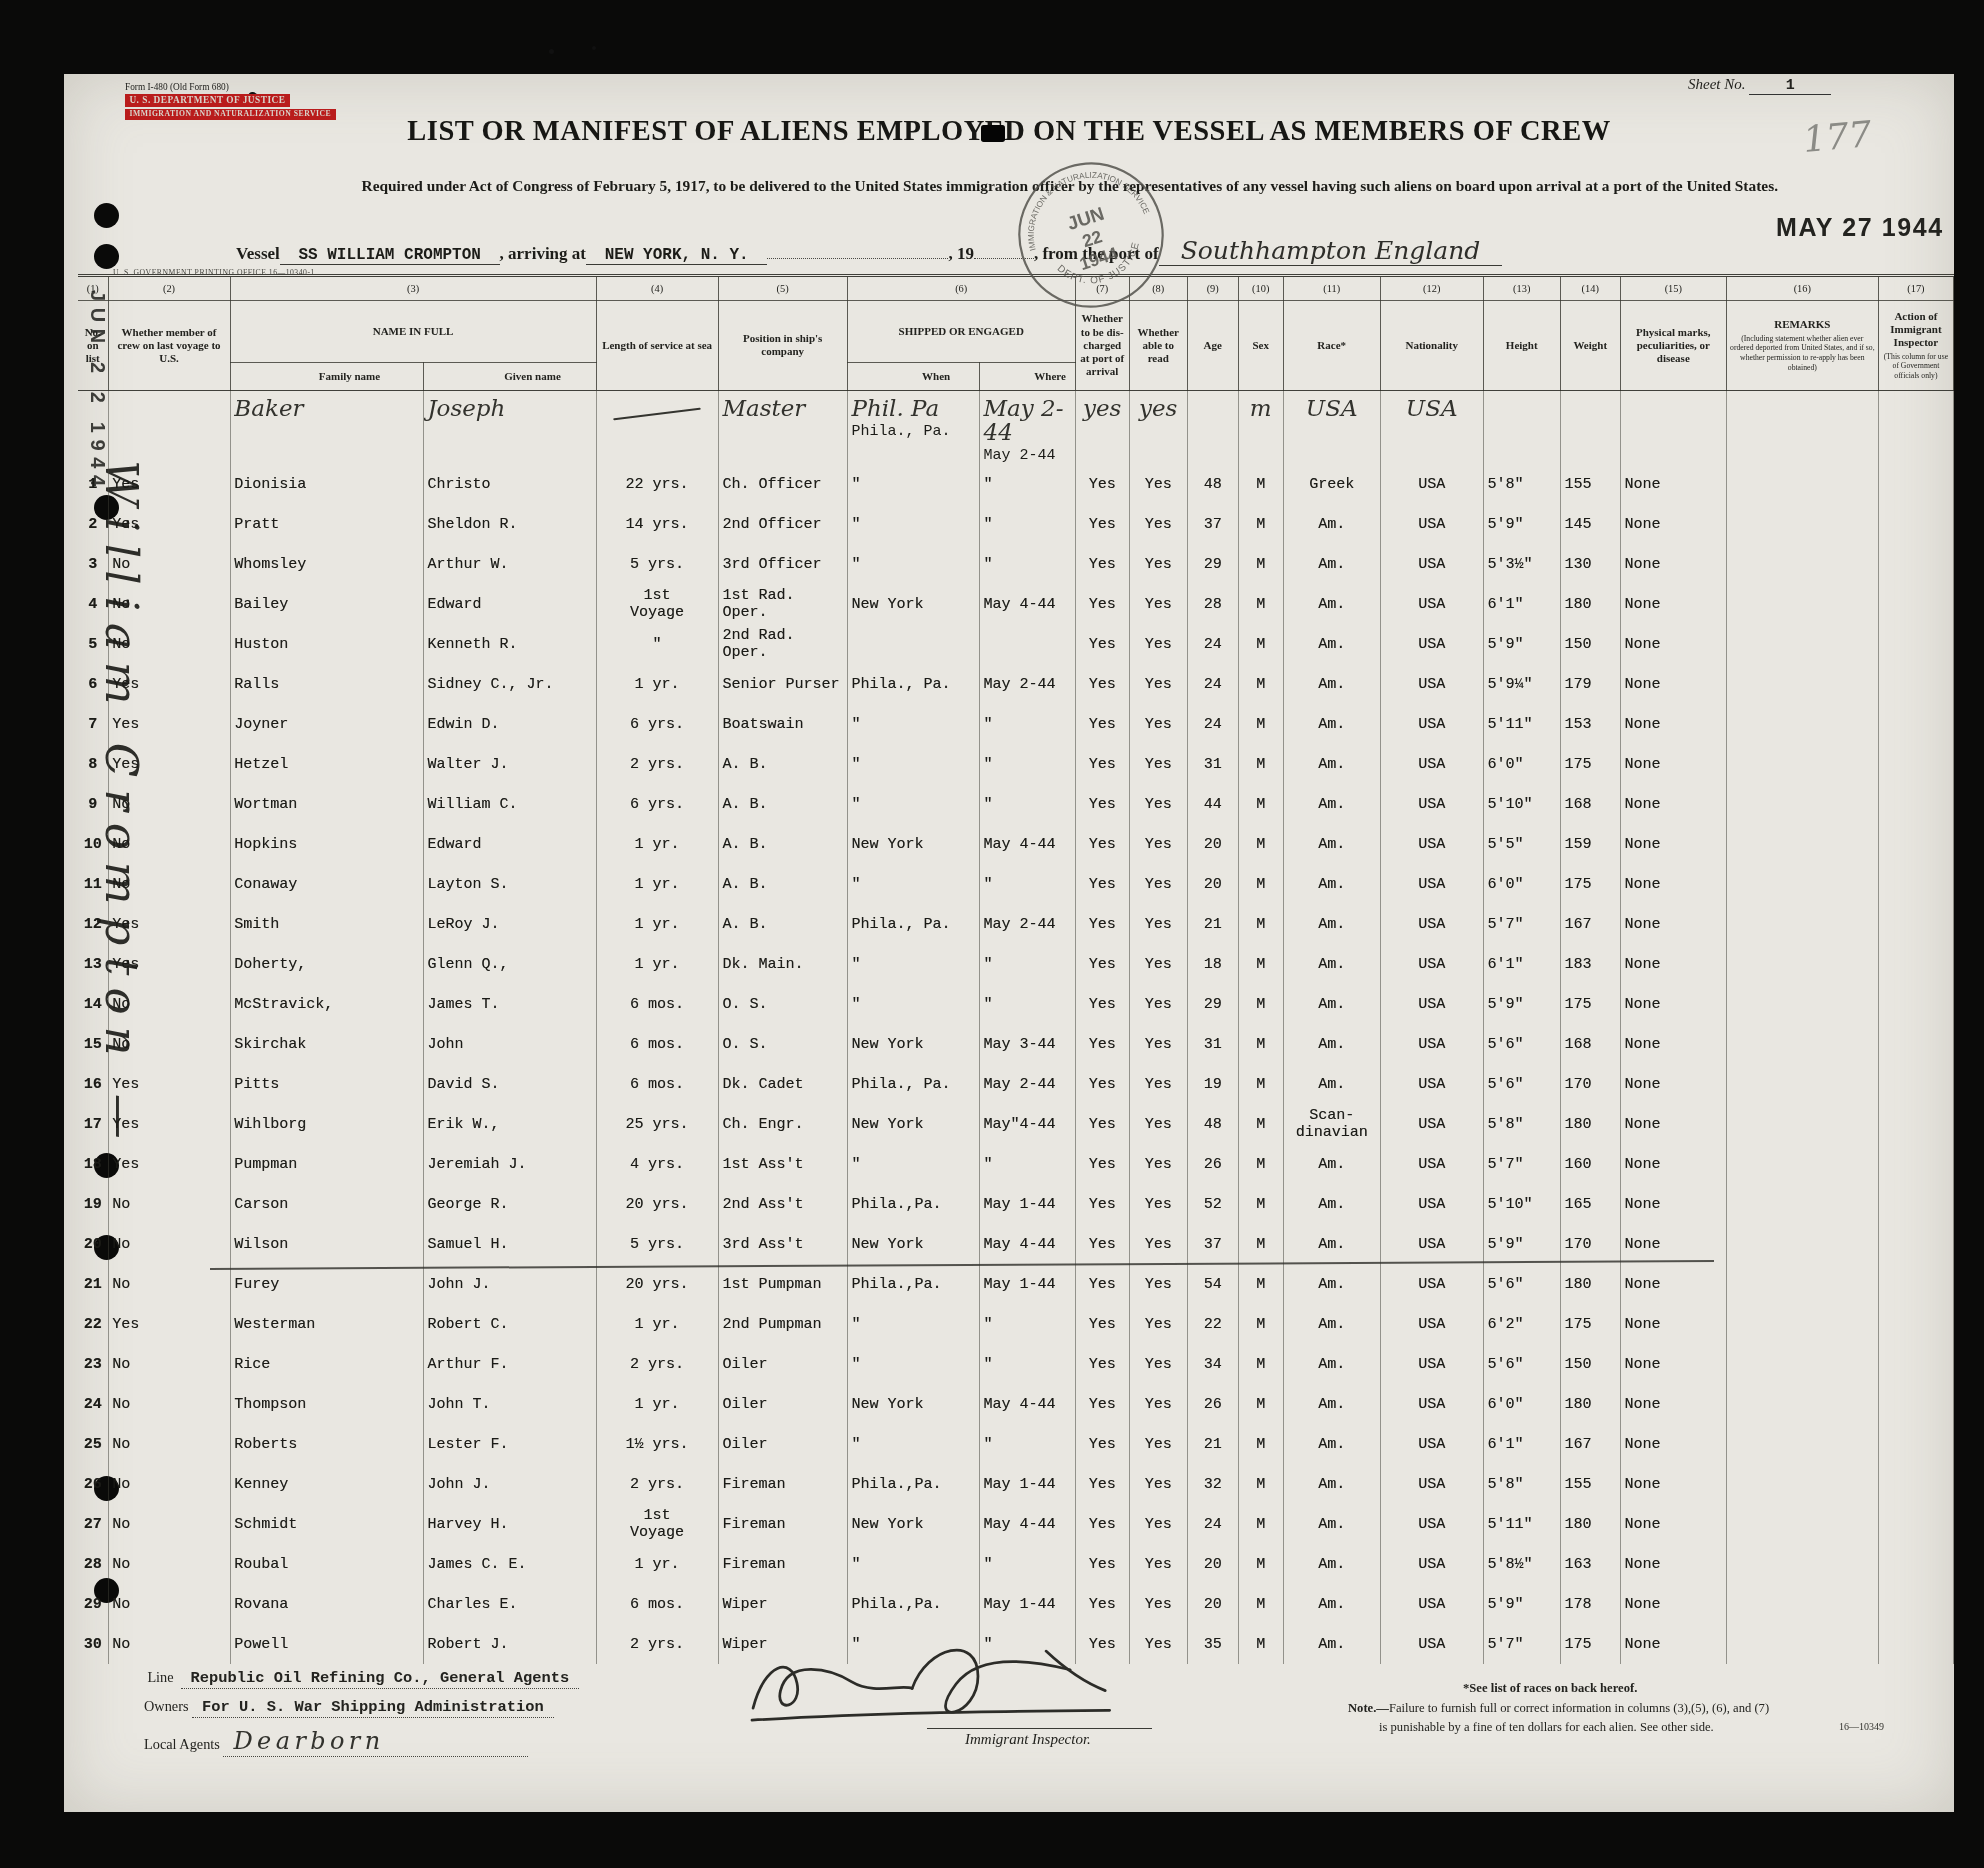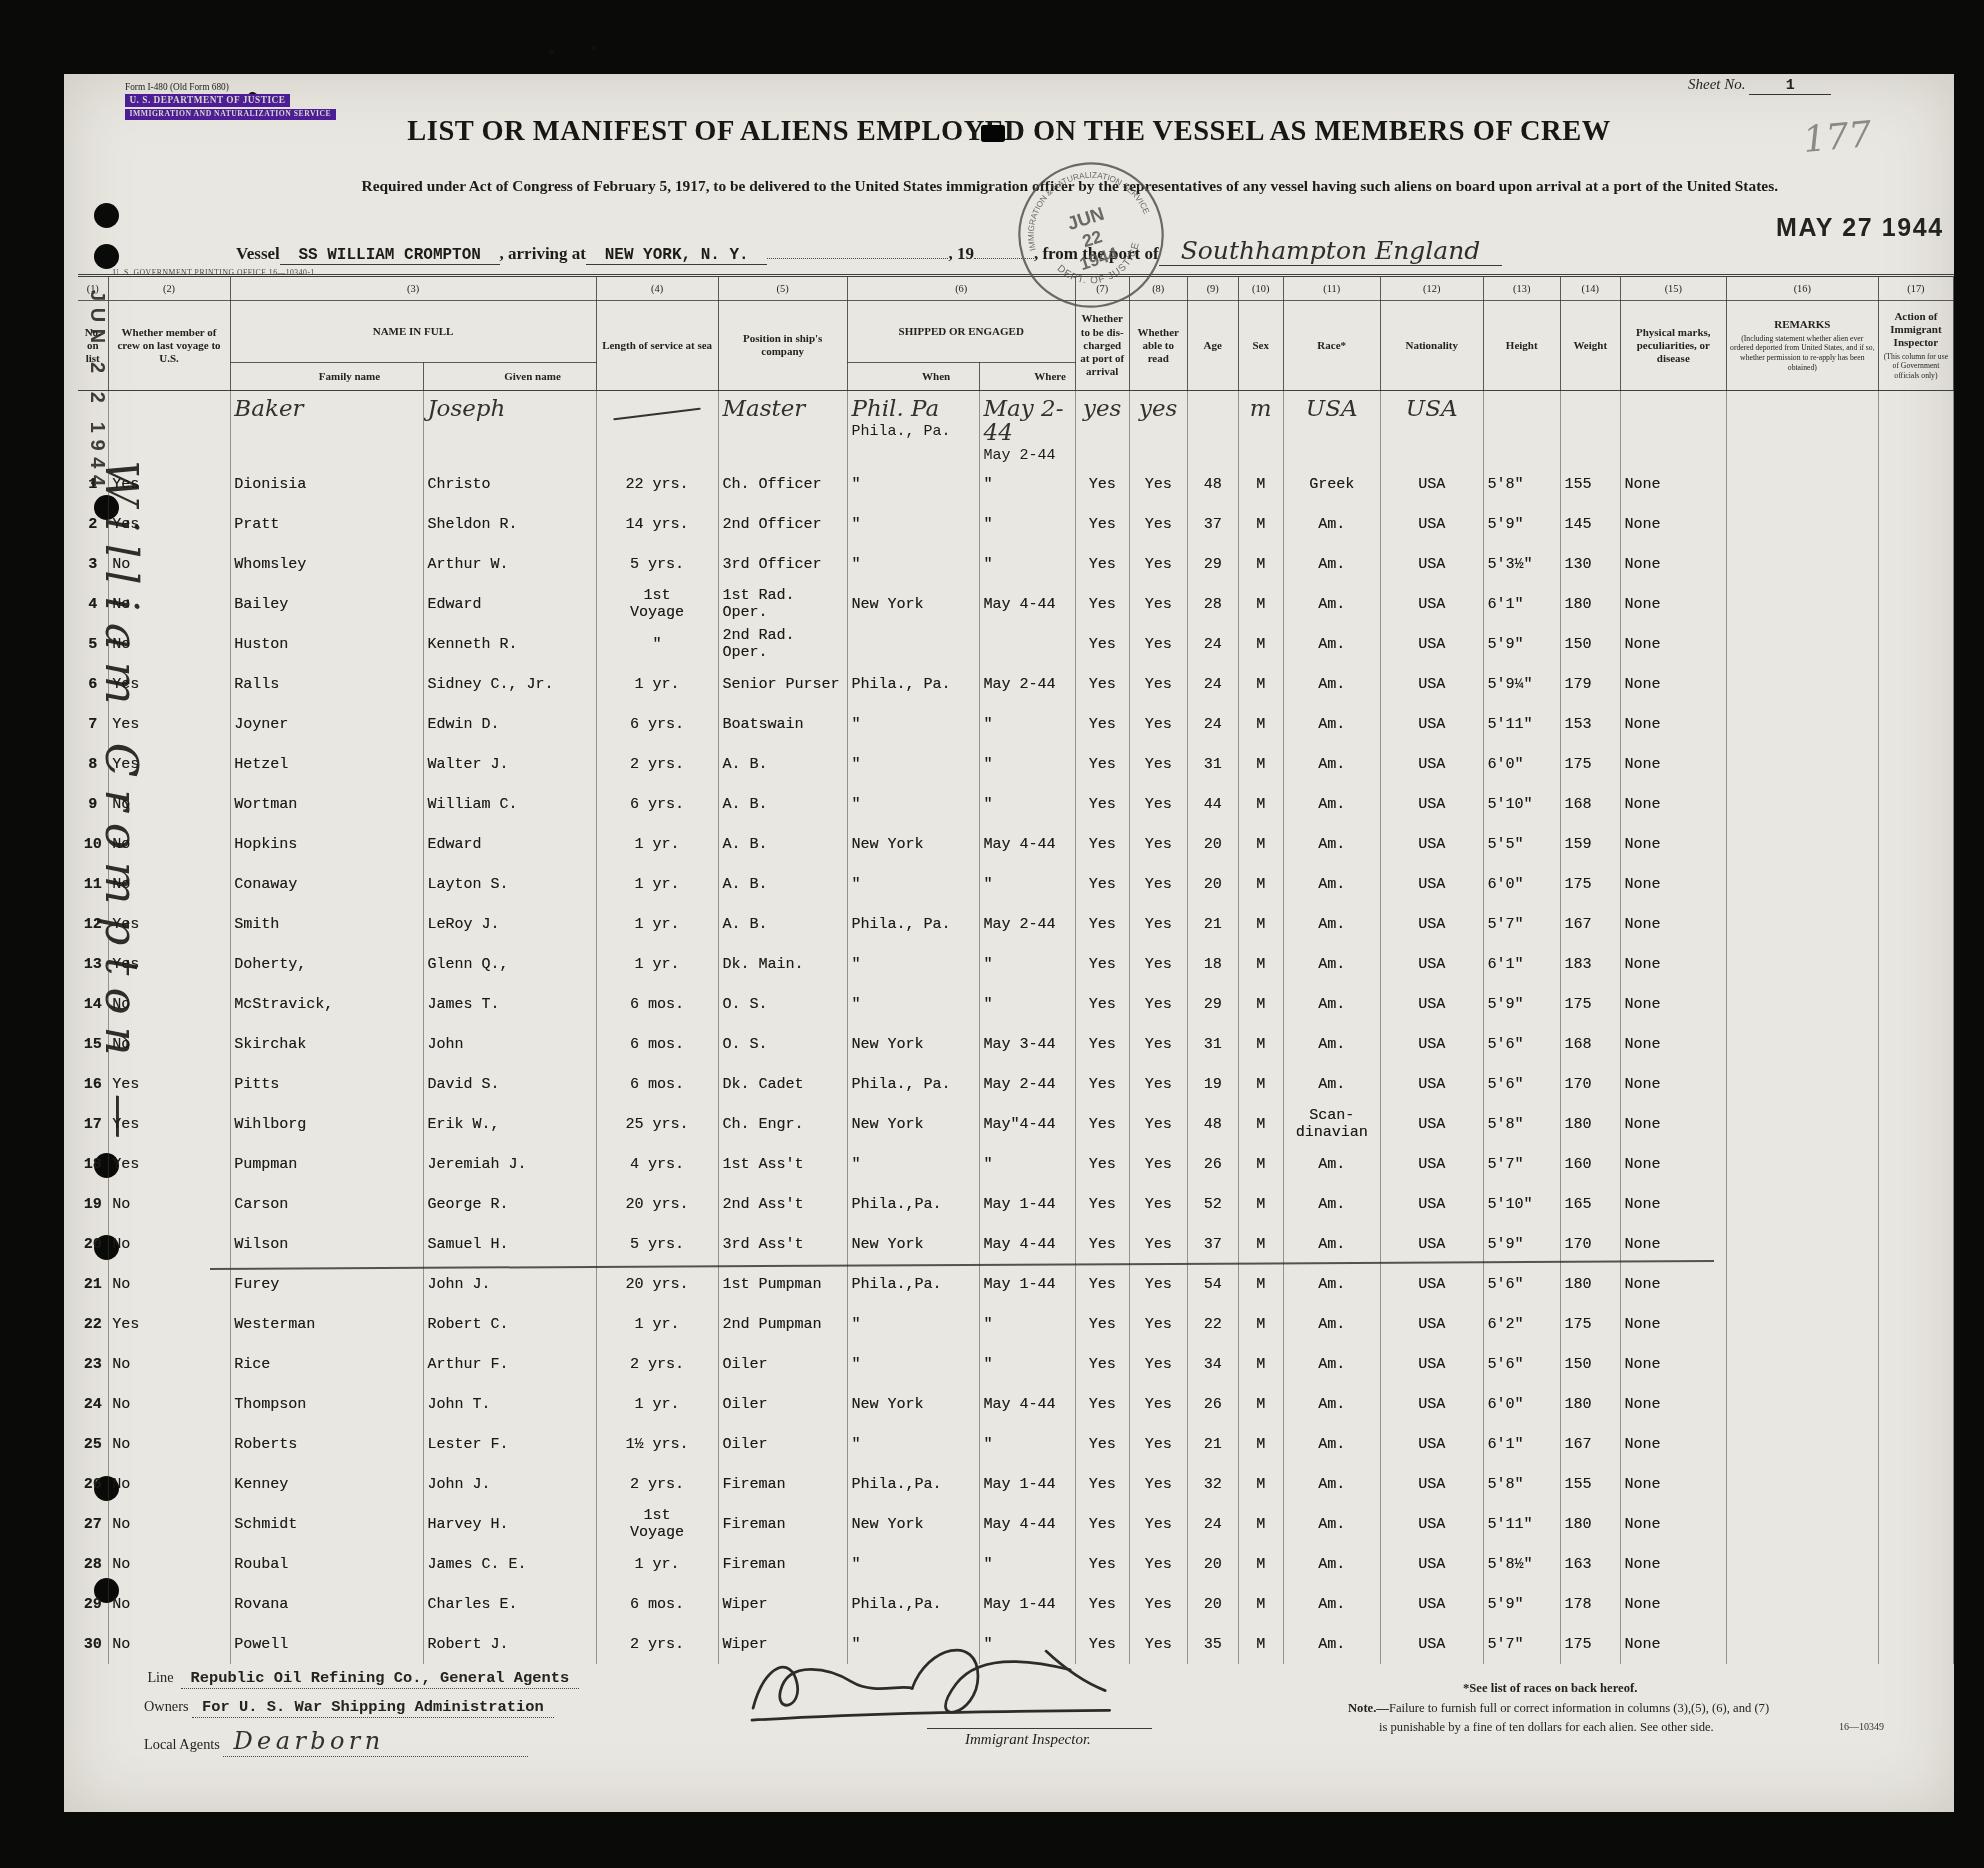--- a/index.html
+++ b/index.html
@@ -11,21 +11,21 @@
   .paper{
     position:absolute;left:64px;top:74px;width:1890px;height:1738px;
     background:#e9e7e1;
     box-shadow:inset 0 0 66px rgba(120,115,100,0.25);
   }
   .hole{position:absolute;width:25px;height:25px;border-radius:50%;background:#0a0a09;}
   .speck{position:absolute;border-radius:50%;background:#111;}
 
   
   .form-id{position:absolute;left:125px;top:81px;font-size:9.3px;color:#1d1d1a;line-height:1.35;}
-  .form-id .chip{display:inline-block;background:#4c1d95;color:#d8d5cc;padding:0.5px 4.4px;font-weight:bold;letter-spacing:0.5px;}
+  .form-id .chip{display:inline-block;background:#b91c1c;color:#d8d5cc;padding:0.5px 4.4px;font-weight:bold;letter-spacing:0.5px;}
   .sheet{position:absolute;left:1688px;top:76px;font-size:15px;font-style:italic;color:#23231f;}
   .sheet .val{font-style:normal;font-family:"Liberation Mono",monospace;font-weight:bold;
     display:inline-block;min-width:82px;text-align:center;border-bottom:1.1px solid #333;}
   .pencil{position:absolute;left:1803px;top:116px;font-size:36px;color:#8b8b86;
     font-family:"DejaVu Serif",serif;font-style:italic;transform:rotate(-5deg);}
   .title{position:absolute;left:64px;top:115px;width:1890px;text-align:center;
     font-size:28.5px;font-weight:bold;letter-spacing:0.5px;color:#171714;}
   .ink-blob{position:absolute;left:981px;top:125px;width:24px;height:16.5px;background:#050505;border-radius:2.7px;}
   .subtitle{position:absolute;left:263px;top:175px;width:1515px;text-align:right;
     font-size:15.4px;font-weight:bold;line-height:1.4;color:#1c1c18;}

